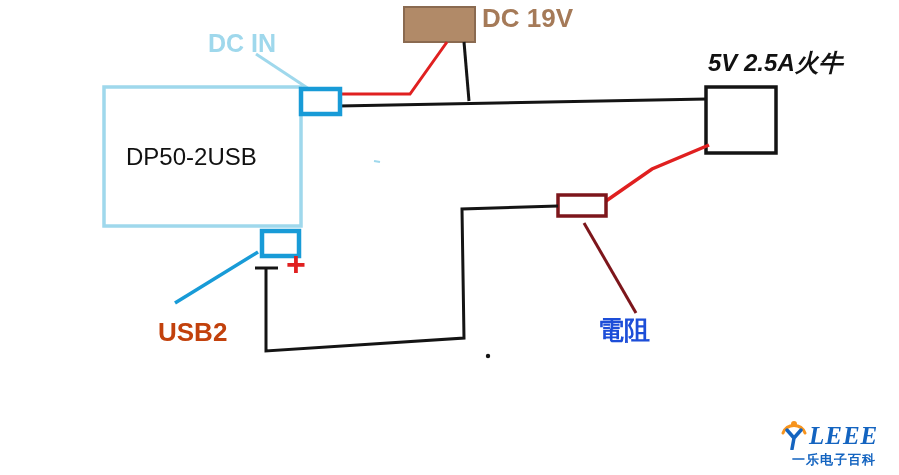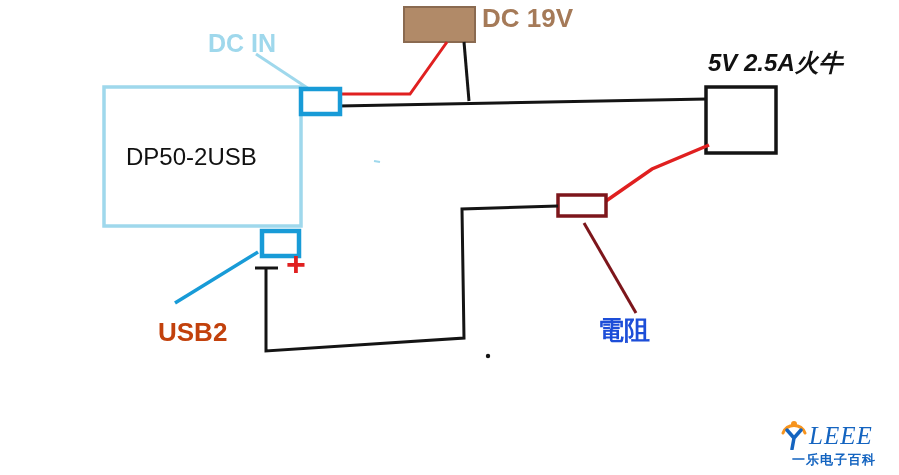--- a/index.html
+++ b/index.html
@@ -20,21 +20,21 @@
   .lbl-usb2   {left:120px;top:318px; font-size:26px;font-weight:600;color:#c2410c;margin-left:38px;}
   .lbl-res    {left:598px;top:316px; font-size:26px;font-weight:700;color:#1d4ed8;}
   .lbl-plus   {left:286px;top:246px; font-size:34px;font-weight:700;color:#e02020;}
   #logo{
     position:absolute;left:780px;top:418px;width:110px;
     color:#1464c0;
   }
   #logo .row{display:flex;align-items:flex-end;gap:1px;}
   #logo .word{
     font-family:"Liberation Serif", serif;
-    font-style:italic;font-weight:400;
+    font-style:italic;font-weight:700;
     font-size:25px;color:#1464c0;letter-spacing:1px;
   }
   #logo .sub{
     font-size:13px;font-weight:700;letter-spacing:1px;
     color:#1464c0;margin-top:1px;margin-left:12px;
   }
 </style>
 </head>
 <body>
 

